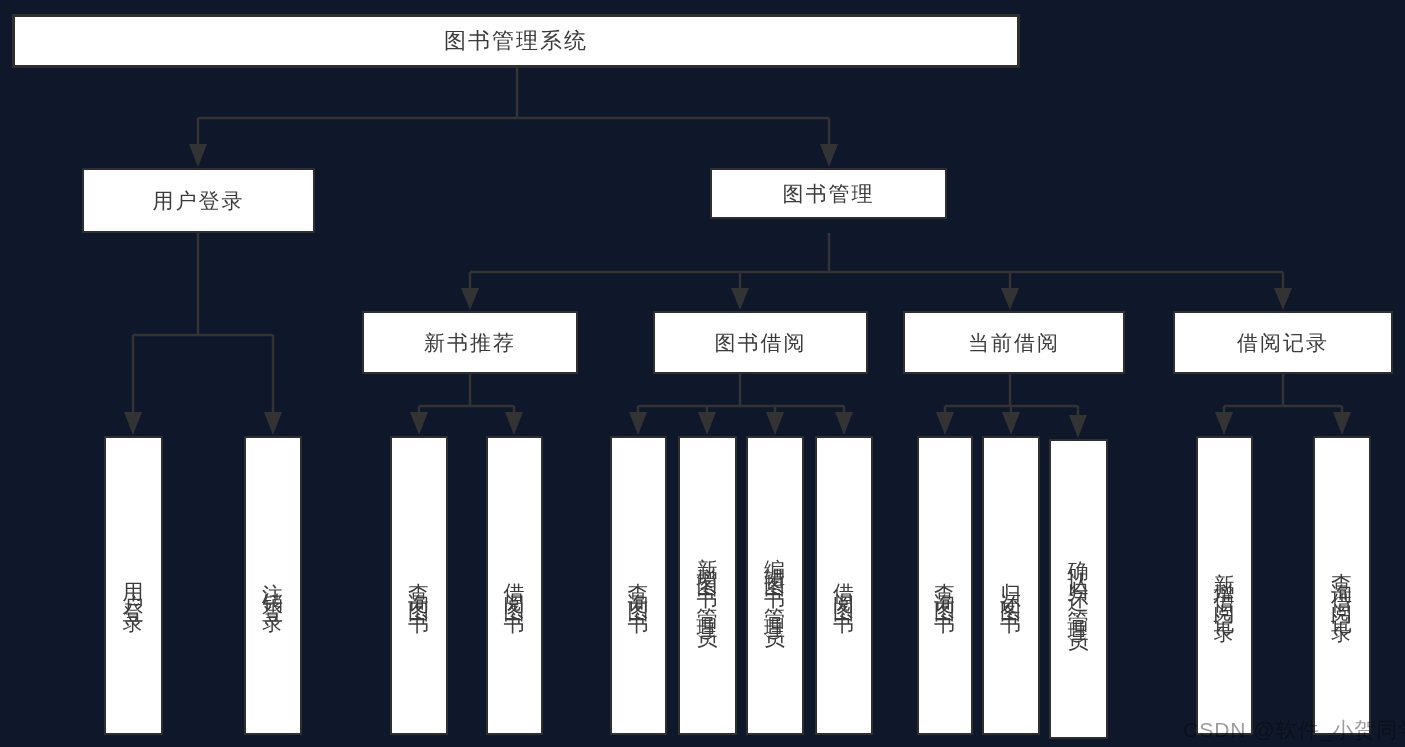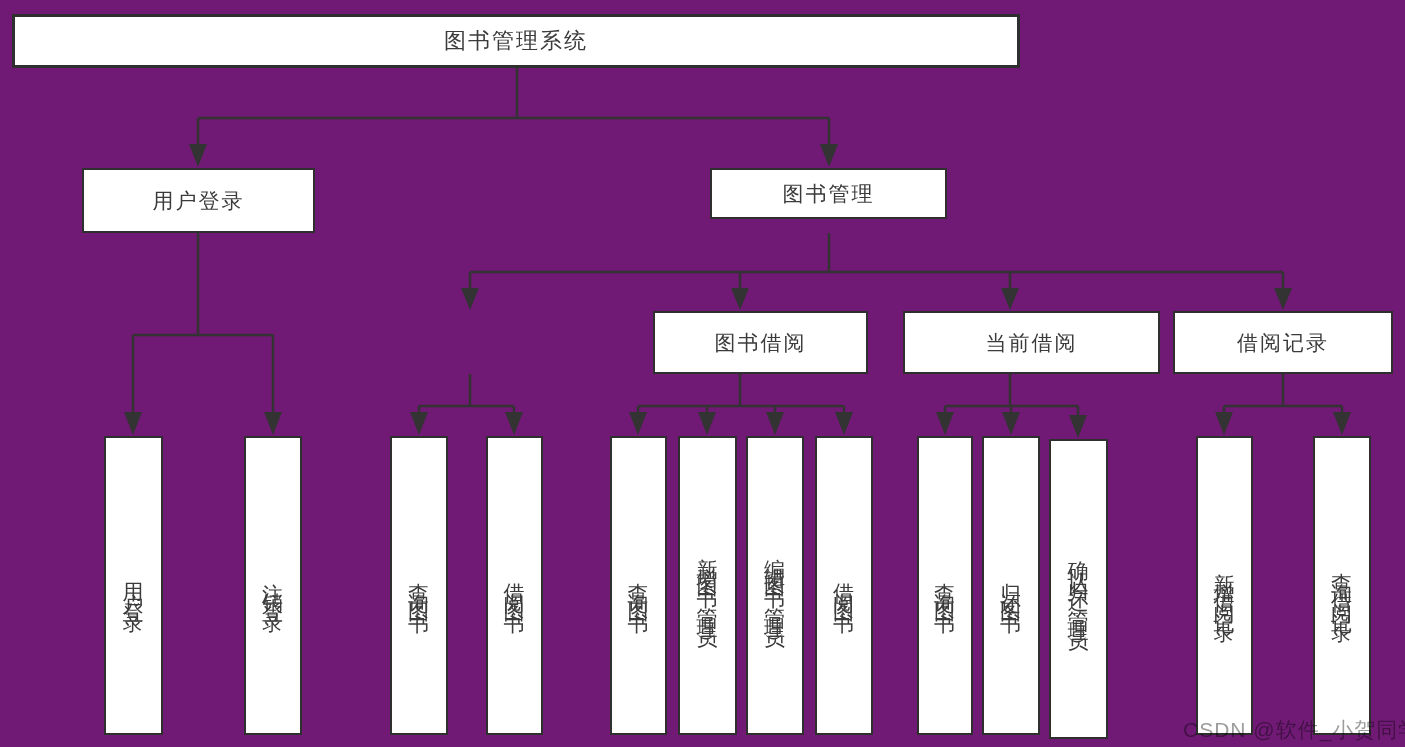--- a/index.html
+++ b/index.html
@@ -1,19 +1,19 @@
 <!DOCTYPE html>
 <html><head>
 <meta charset="utf-8">
 <style>
   html,body{margin:0;padding:0;background:#fff;}
   #canvas{
     position:relative;
     width:1405px;height:747px;
-    background:#701a75;
+    background:#0f172a;
     font-family:"Liberation Sans", sans-serif;
     overflow:hidden;
   }
   #connectors{position:absolute;left:0;top:0;z-index:0;}
   .node{
     position:absolute;
     box-sizing:border-box;
     background:#fff;
     border:2px solid #2f2f2f;
     display:flex;align-items:center;justify-content:center;
@@ -100,24 +100,27 @@
     <span>图书管理系统</span>
   </div>
 
   <div class="node" style="left:82px;top:168px;width:233px;height:65px;">
     <span>用户登录</span>
   </div>
   <div class="node" style="left:710px;top:168px;width:237px;height:51px;">
     <span>图书管理</span>
   </div>
 
+  <div class="node" style="left:362px;top:311px;width:216px;height:63px;">
+    <span>新书推荐</span>
+  </div>
   <div class="node" style="left:633px;top:311px;width:215px;height:63px;margin-left:20px;">
     <span>图书借阅</span>
   </div>
-  <div class="node" style="left:903px;top:311px;width:257px;height:63px;">
+  <div class="node" style="left:903px;top:311px;width:222px;height:63px;">
     <span>当前借阅</span>
   </div>
   <div class="node" style="left:1173px;top:311px;width:220px;height:63px;">
     <span>借阅记录</span>
   </div>
 
   <div class="leaf" style="left:104px;top:436px;width:59px;height:299px;">
     <span class="vtext">用户登录</span>
   </div>
   <div class="leaf" style="left:244px;top:436px;width:58px;height:299px;">

